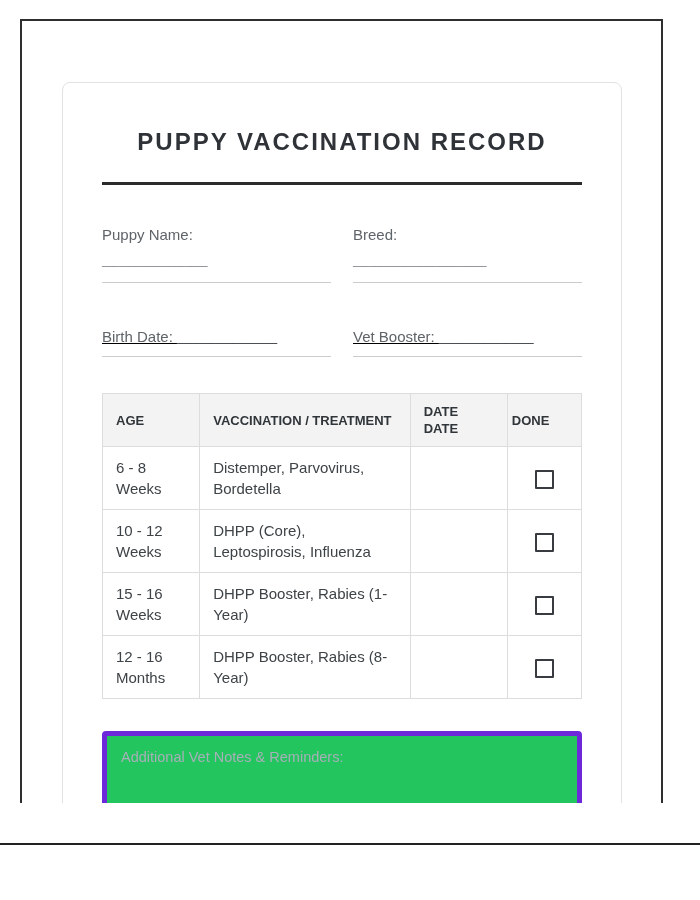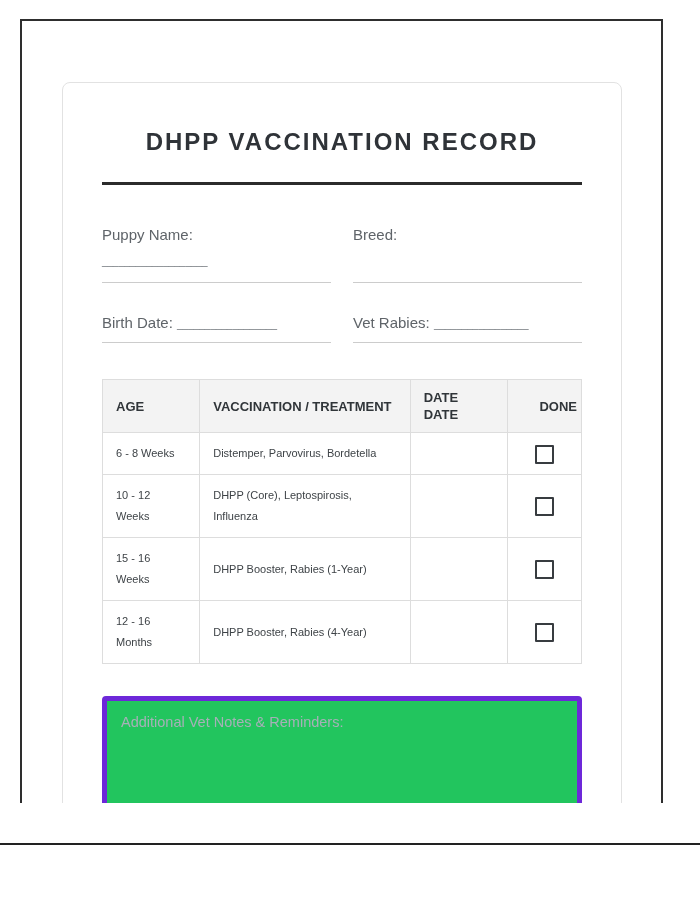--- a/index.html
+++ b/index.html
@@ -19,38 +19,38 @@
     padding:44px 39px 0 39px; }
 
   .title { text-align:center; font-size:24px; font-weight:700; letter-spacing:2px;
     color:#2f3338; line-height:26px; margin-top:2px; }
 
   .divider { border:none; border-top:3px solid #2b2b2b; margin:27px 0 0 0; width:100%; }
 
   
   .fields { margin-top:40px; }
   .field-row { display:flex; justify-content:space-between;gap:12px; }
-  .field-row + .field-row { margin-top:30px; }
+  .field-row + .field-row { margin-top:44px;text-decoration:underline; }
   .field { width:229px; border-bottom:1px solid #cccccc; }
   .field .flabel { font-size:15px; color:#5f6469; line-height:19px; }
   .field .fline  { font-size:10px; color:#6a7076; line-height:19px; margin-top:8px; }
   .field.stacked { padding-bottom:11px; }
   .field.inline  { padding-bottom:8px; white-space:nowrap; overflow:hidden; }
   .field.inline .flabel, .field.inline .fline { display:inline; margin:0; }
 
   
   .vax-table { width:100%; border-collapse:collapse; margin-top:36px; table-layout:fixed;padding-left:11px; }
   .vax-table col.c-age  { width:97px; }
   .vax-table col.c-vax  { width:210px; }
   .vax-table col.c-date { width:97px; }
   .vax-table col.c-done { width:74px; }
   .vax-table th { background:#f3f3f3; font-size:13px; font-weight:700; color:#303539;
     text-align:left; padding:9px 13px; line-height:17px; border:1px solid #dddddd; }
-  .vax-table th.center { text-align:right; padding:9px 4px; }
-  .vax-table td { font-size:11px; color:#3e4347; padding:10px 13px; line-height:21px;
+  .vax-table th.center { text-align:left; padding:9px 4px; }
+  .vax-table td { font-size:15px; color:#3e4347; padding:10px 13px; line-height:21px;
     border:1px solid #dddddd; vertical-align:middle; }
   .vax-table td.center { text-align:center; padding:10px 4px; }
   .checkbox { display:inline-block; width:19px; height:19px; background:#ffffff;
     border:2px solid #383c40; border-radius:1px; vertical-align:middle; cursor:pointer; }
 
   
   .notes { display:block; width:100%; height:170px; margin-top:32px; resize:none;
     border:5px solid #6d28d9; border-radius:4px; background:#22c55e; outline:none;
     font-family:"Liberation Sans", sans-serif; font-size:14.5px; color:#3e4347;
     padding:13px 14px; }
@@ -61,39 +61,40 @@
     background:#222222; }
 </style>
 </head>
 <body>
 
 <div class="viewport">
   <div class="page-frame"></div>
 
   <div class="card">
 
-    <div class="title">DHPP VACCINATION RECORD</div>
+    <div class="title">PUPPY VACCINATION RECORD</div>
     <hr class="divider">
 
     <div class="fields">
       <div class="field-row">
         <div class="field stacked">
           <div class="flabel">Puppy Name:</div>
           <div class="fline">___________________</div>
         </div>
         <div class="field stacked">
           <div class="flabel">Breed:</div>
+          <div class="fline">________________________</div>
         </div>
       </div>
       <div class="field-row">
         <div class="field inline">
           <span class="flabel">Birth Date: </span><span class="fline">__________________</span>
         </div>
         <div class="field inline">
-          <span class="flabel">Vet Rabies: </span><span class="fline">_________________</span>
+          <span class="flabel">Vet Booster: </span><span class="fline">_________________</span>
         </div>
       </div>
     </div>
 
     <table class="vax-table">
       <colgroup>
           <col class="c-age">
           <col class="c-vax">
           <col class="c-date">
           <col class="c-done">
@@ -120,21 +121,21 @@
           <td class="center"><span class="checkbox"></span></td>
         </tr>
         <tr>
           <td>15 - 16 Weeks</td>
           <td>DHPP Booster, Rabies (1-Year)</td>
           <td></td>
           <td class="center"><span class="checkbox"></span></td>
         </tr>
         <tr>
           <td>12 - 16 Months</td>
-          <td>DHPP Booster, Rabies (4-Year)</td>
+          <td>DHPP Booster, Rabies (8-Year)</td>
           <td></td>
           <td class="center"><span class="checkbox"></span></td>
         </tr>
       </tbody>
     </table>
 
     <textarea class="notes" placeholder="Additional Vet Notes &amp; Reminders:" style=""></textarea>
 
   </div>
 </div>

